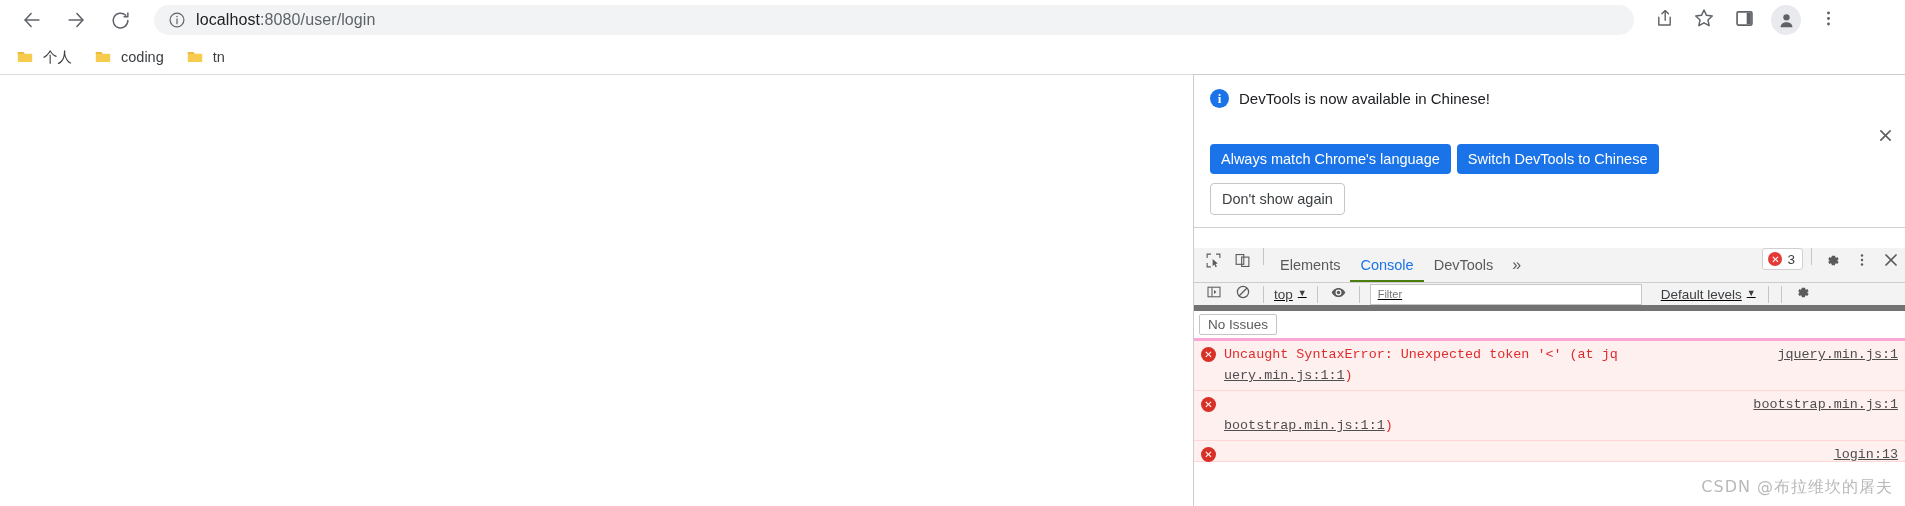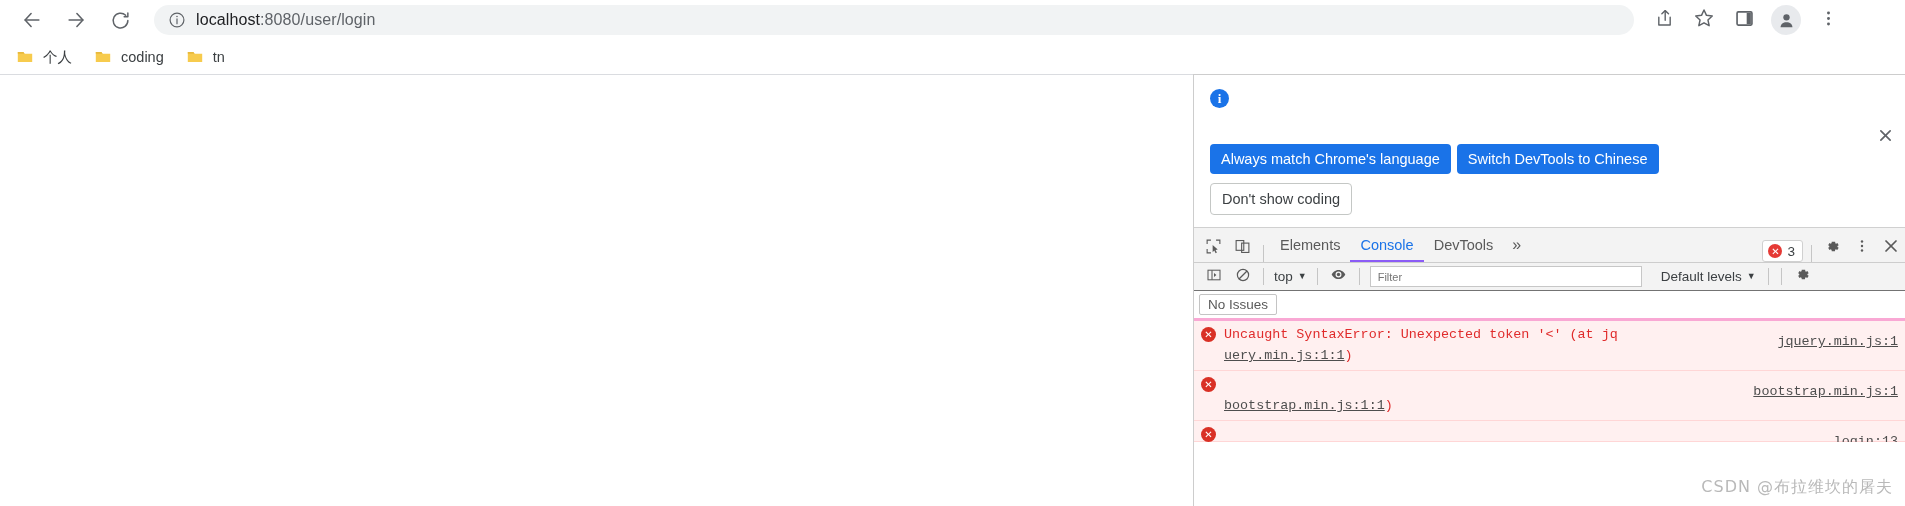--- a/index.html
+++ b/index.html
@@ -198,25 +198,26 @@
     width: 20px; height: 20px;
     color: #5f6368;
     display: flex; align-items: center; justify-content: center;
     font-size: 17px;
     line-height: 1;
   }
 
   
   .dt-tabbar {
     display: flex;
-    align-items: flex-end;
+    align-items: flex-start;
     height: 35px;
     background: #f3f3f3;
     border-bottom: 1px solid #cdcdcd;
     padding-left: 5px;
+    margin-top: 20px;
   }
   .dt-icon-btn {
     width: 29px; height: 28px;
     display: flex; align-items: center; justify-content: center;
     color: #5a5a5a;
     flex: 0 0 auto;
   }
   .dt-sep {
     width: 1px; height: 17px;
     background: #c5c5c5;
@@ -226,21 +227,21 @@
   .dt-tab {
     font-size: 14.5px;
     color: #5a5a5a;
     padding: 0 10px;
     height: 34px;
     line-height: 34px;
     white-space: nowrap;
   }
   .dt-tab.active {
     color: #1a73e8;
-    border-bottom: 2px solid #8b5cf6;
+    border-bottom: 2px solid #4d7c0f;
     height: 34px;
   }
   .dt-more {
     font-size: 16px;
     color: #5a5a5a;
     padding: 0 9px;
     line-height: 34px;
   }
   .dt-spacer { flex: 1 1 auto; }
   .err-pill {
@@ -267,22 +268,23 @@
     font-size: 13.5px;
     color: #3c4043;
   }
 
   
   .dt-console-toolbar {
     display: flex;
     align-items: center;
     height: 28px;
     background: #f3f3f3;
-    border-bottom: 1px solid #737373;
+    border-bottom: 6px solid #737373;
     padding-left: 5px;
+    text-decoration: underline;
   }
   .ctx-select {
     display: flex; align-items: center;
     font-size: 13.5px;
     color: #3c4043;
     padding: 0 4px;
     white-space: nowrap;
   }
   .caret { font-size: 9px; margin-left: 5px; position: relative; top: -1px; }
   .filter-input {
@@ -352,21 +354,21 @@
     background: #d93025;
     color: #fff;
     font-size: 10px;
     display: flex; align-items: center; justify-content: center;
     font-family: "Liberation Sans", sans-serif;
     line-height: 1;
   }
   .msg-link-right {
     position: absolute;
     right: 7px;
-    top: 10px;
+    top: 3px;
     font-family: "Liberation Mono", monospace;
     font-size: 13.4px;
     line-height: 21px;
     color: #4e4e4e;
     text-decoration: underline;
     white-space: nowrap;
   }
   .msg-body { white-space: pre-wrap; }
   .msg-body .src-link {
     color: #4e4e4e;
@@ -514,26 +516,27 @@
     </div>
   </div>
 
   <div class="page-viewport"></div>
 
   <div class="devtools">
 
     <div class="dt-infobar">
       <div class="dt-info-row">
         <span class="info-badge">i</span>
+        <span class="info-text">DevTools is now available in Chinese!</span>
       </div>
       <div class="dt-btn-row">
         <button class="btn-primary">Always match Chrome's language</button>
         <button class="btn-primary">Switch DevTools to Chinese</button>
       </div>
-      <button class="btn-secondary">Don't show coding</button>
+      <button class="btn-secondary">Don't show again</button>
       <div class="notif-close">
         <svg width="13" height="13" viewBox="0 0 14 14" stroke="currentColor" stroke-width="1.8" stroke-linecap="round">
           <line x1="2" y1="2" x2="12" y2="12"></line>
             <line x1="12" y1="2" x2="2" y2="12"></line>
         </svg>
       </div>
     </div>
 
     <div class="dt-tabbar">
       <div class="dt-icon-btn">

